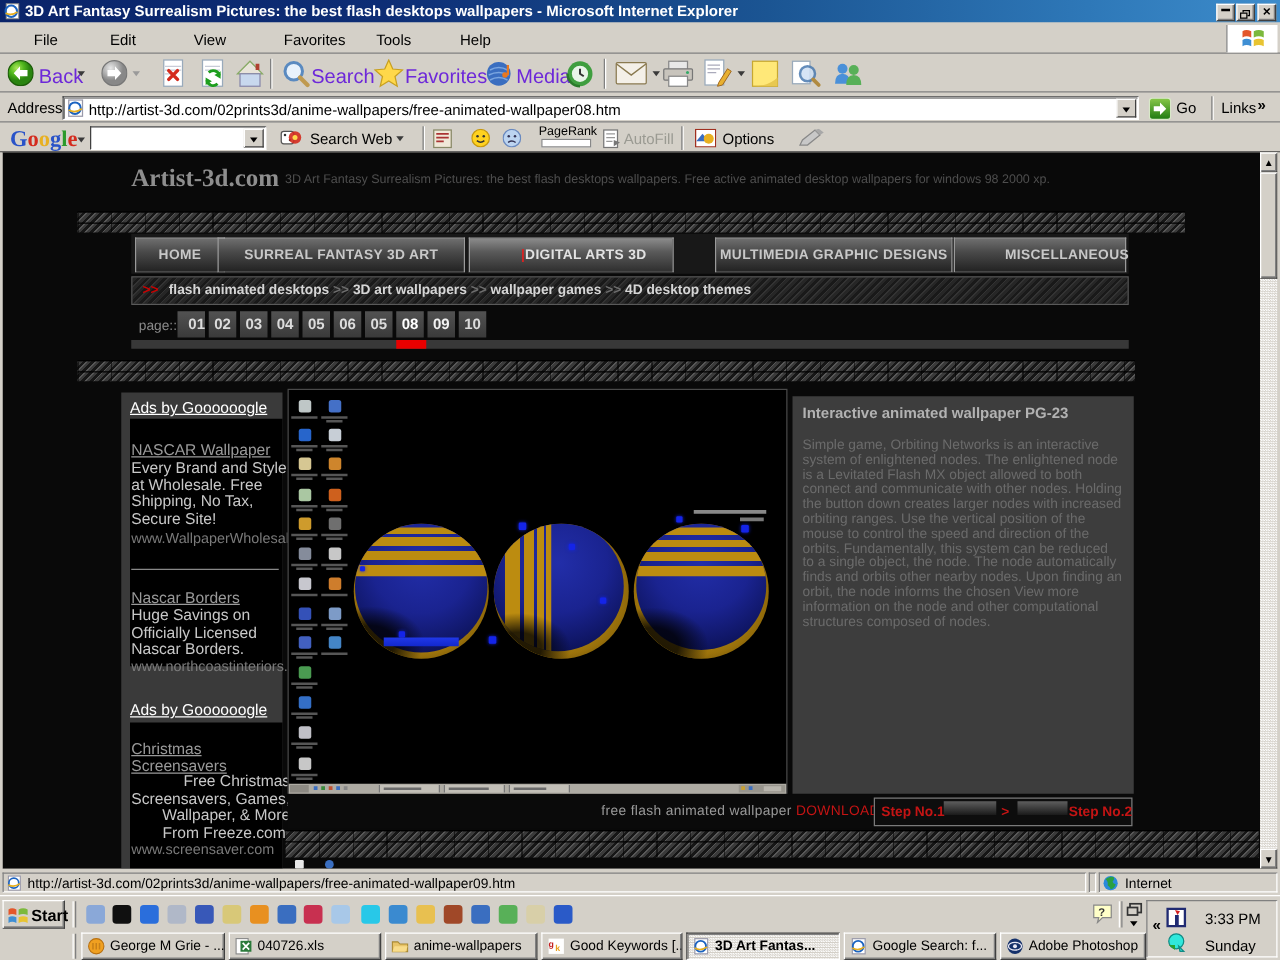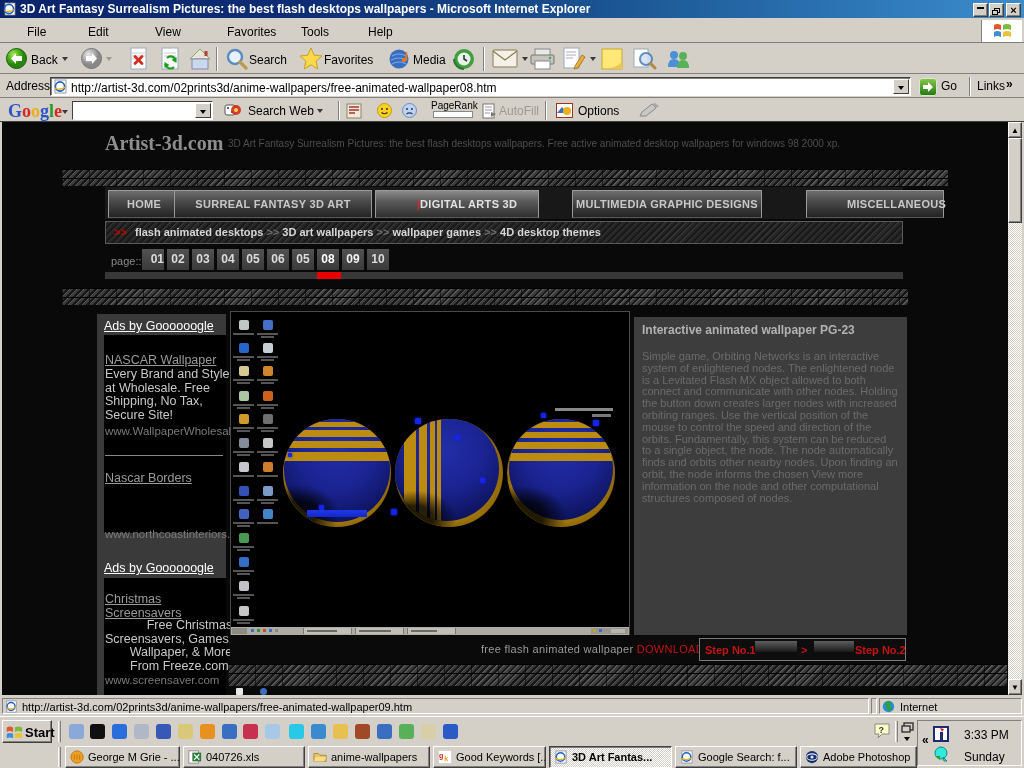--- a/index.html
+++ b/index.html
@@ -8,21 +8,21 @@
 
 #titlebar{position:absolute;left:0;top:0;width:1024px;height:18px;background:linear-gradient(90deg,#0a246a 0%,#0d2d75 30%,#1b5593 60%,#2e78b8 85%,#3d8ccb 100%);}
 #titlebar .ttext{position:absolute;left:20px;top:2px;color:#fff;font-size:12px;font-weight:bold;white-space:nowrap;}
 .tbtn{position:absolute;top:3px;width:15px;height:14px;background:#d4d0c8;border:1px solid;border-color:#fff #404040 #404040 #fff;box-shadow:inset -1px -1px 0 #808080;color:#000;font-size:10px;text-align:center;line-height:12px;font-weight:bold;}
 
 #menubar{position:absolute;left:0;top:18px;width:1024px;height:25px;background:#d4d0c8;border-bottom:1px solid #808080;}
 .mitem{position:absolute;top:7px;color:#000;font-size:12px;}
 #logobox{position:absolute;left:981px;top:2px;width:41px;height:22px;background:#fff;border-left:1px solid #808080;}
 
 #toolbar{position:absolute;left:0;top:44px;width:1024px;height:30px;background:#d4d0c8;border-bottom:1px solid #808080;}
-.tlabel{position:absolute;top:9px;font-size:12px;color:#000000;}
+.tlabel{position:absolute;top:9px;font-size:16px;color:#6d28d9;}
 .tsep{position:absolute;top:3px;width:2px;height:24px;border-left:1px solid #808080;border-right:1px solid #fff;}
 .darr{position:absolute;width:0;height:0;border-left:3px solid transparent;border-right:3px solid transparent;border-top:4px solid #3a3a3a;}
 
 #addrbar{position:absolute;left:0;top:75px;width:1024px;height:23px;background:#d4d0c8;border-bottom:1px solid #808080;}
 #addrfield{position:absolute;left:50px;top:2px;width:861px;height:19px;background:#fff;border:1px solid;border-color:#404040 #fff #fff #404040;box-shadow:inset 1px 1px 0 #808080;}
 #addrdrop{position:absolute;right:1px;top:1px;width:16px;height:15px;background:#d4d0c8;border:1px solid;border-color:#fff #404040 #404040 #fff;}
 
 #gbar{position:absolute;left:0;top:99px;width:1024px;height:23px;background:#d4d0c8;border-bottom:1px solid #404040;}
 #gbox{position:absolute;left:72px;top:2px;width:141px;height:19px;background:#fff;border:1px solid;border-color:#404040 #fff #fff #404040;}
 
@@ -284,21 +284,21 @@
 <div id="page">
   <div class="abs" style="left:103px;top:10px;font-family:'Liberation Serif',serif;font-size:20px;font-weight:bold;color:#8e8e8e;">Artist-3d.com</div>
   <div class="abs" style="left:226px;top:16px;font-size:10px;color:#4e4e4e;">3D Art Fantasy Surrealism Pictures: the best flash desktops wallpapers. Free active animated desktop wallpapers for windows 98 2000 xp.</div>
   <div class="band" style="left:60px;top:47px;width:886px;"></div>
 
   <div class="abs" style="left:103px;top:65px;width:798px;height:32px;background:#181818;"></div>
   <div class="navbtn" style="left:106px;width:72px;">HOME</div>
   <div class="navbtn" style="left:172px;width:198px;">SURREAL FANTASY 3D ART</div>
   <div class="navbtn" style="left:373px;width:164px;background:linear-gradient(#8a8a8a,#5a5a5a 40%,#333 95%);color:#e2e2e2;padding-left:20px;"><span style="color:#d22;">|</span>DIGITAL ARTS 3D WALLPAPERS<span style="color:#d22;">|</span></div>
   <div class="navbtn" style="left:570px;width:190px;">MULTIMEDIA GRAPHIC DESIGNS</div>
-  <div class="navbtn" style="left:804px;width:138px;padding-left:40px;">MISCELLANEOUS</div>
+  <div class="navbtn" style="left:761px;width:138px;padding-left:40px;">MISCELLANEOUS</div>
 
   <div class="abs" style="left:103px;top:99px;width:798px;height:23px;background:repeating-linear-gradient(135deg,#333 0 1px,#262626 1px 3px,#191919 3px 5px);border:1px solid #5a5a5a;">
     <div class="abs" style="left:8px;top:4px;font-size:11px;font-weight:bold;color:#c00;">&gt;&gt;</div>
     <div class="abs" style="left:29px;top:4px;font-size:11px;font-weight:bold;color:#d6d6d6;">flash animated desktops <span style="color:#6e6e6e;">&gt;&gt;</span> 3D art wallpapers <span style="color:#6e6e6e;">&gt;&gt;</span> wallpaper games <span style="color:#6e6e6e;">&gt;&gt;</span> 4D desktop themes</div>
   </div>
 
   <div class="abs" style="left:109px;top:133px;font-size:11px;color:#8a8a8a;">page::</div>
   <div class="pgbtn" style="left:140px;text-align:right;">01</div>
   <div class="pgbtn" style="left:165px;">02</div>
   <div class="pgbtn" style="left:190px;">03</div>
@@ -314,20 +314,21 @@
   <div class="band" style="left:60px;top:166px;width:846px;"></div>
 
   <div class="abs" style="left:95px;top:192px;width:129px;height:381px;background:#3a3a3a;">
     <div class="abs adhead" style="left:7px;top:5px;">Ads by Goooooogle</div>
     <div class="abs" style="left:7px;top:21px;width:122px;height:198px;background:#000;">
       <div class="abs adlink" style="left:1px;top:18px;">NASCAR Wallpaper</div>
       <div class="abs adtext" style="left:1px;top:33px;white-space:nowrap;">Every Brand and Style<br>at Wholesale. Free<br>Shipping, No Tax,<br>Secure Site!</div>
       <div class="abs adurl" style="left:1px;top:90px;white-space:nowrap;">www.WallpaperWholesal</div>
       <div class="abs" style="left:1px;top:120px;width:118px;height:1px;background:#888;"></div>
       <div class="abs adlink" style="left:1px;top:136px;">Nascar Borders</div>
+      <div class="abs adtext" style="left:1px;top:151px;white-space:nowrap;">Huge Savings on<br>Officially Licensed<br>Nascar Borders.</div>
       <div class="abs adurl" style="left:1px;top:193px;white-space:nowrap;">www.northcoastinteriors.c</div>
     </div>
     <div class="abs adhead" style="left:7px;top:247px;">Ads by Goooooogle</div>
     <div class="abs" style="left:7px;top:264px;width:122px;height:117px;background:#000;">
       <div class="abs adlink" style="left:1px;top:14px;">Christmas<br>Screensavers</div>
       <div class="abs adtext" style="left:1px;top:41px;white-space:nowrap;text-align:right;">Free Christmas<br>Screensavers, Games,<br>Wallpaper, &amp; More<br>From Freeze.com.</div>
       <div class="abs adurl" style="left:1px;top:96px;white-space:nowrap;">www.screensaver.com</div>
     </div>
   </div>
 

